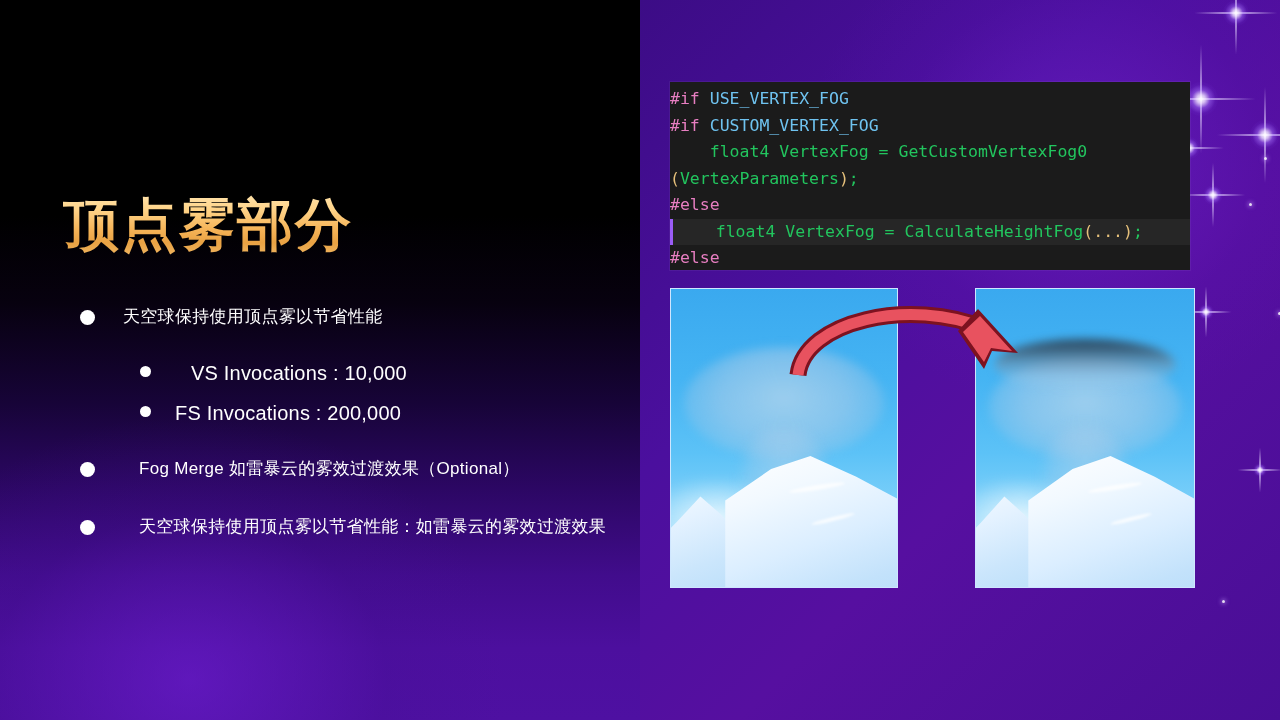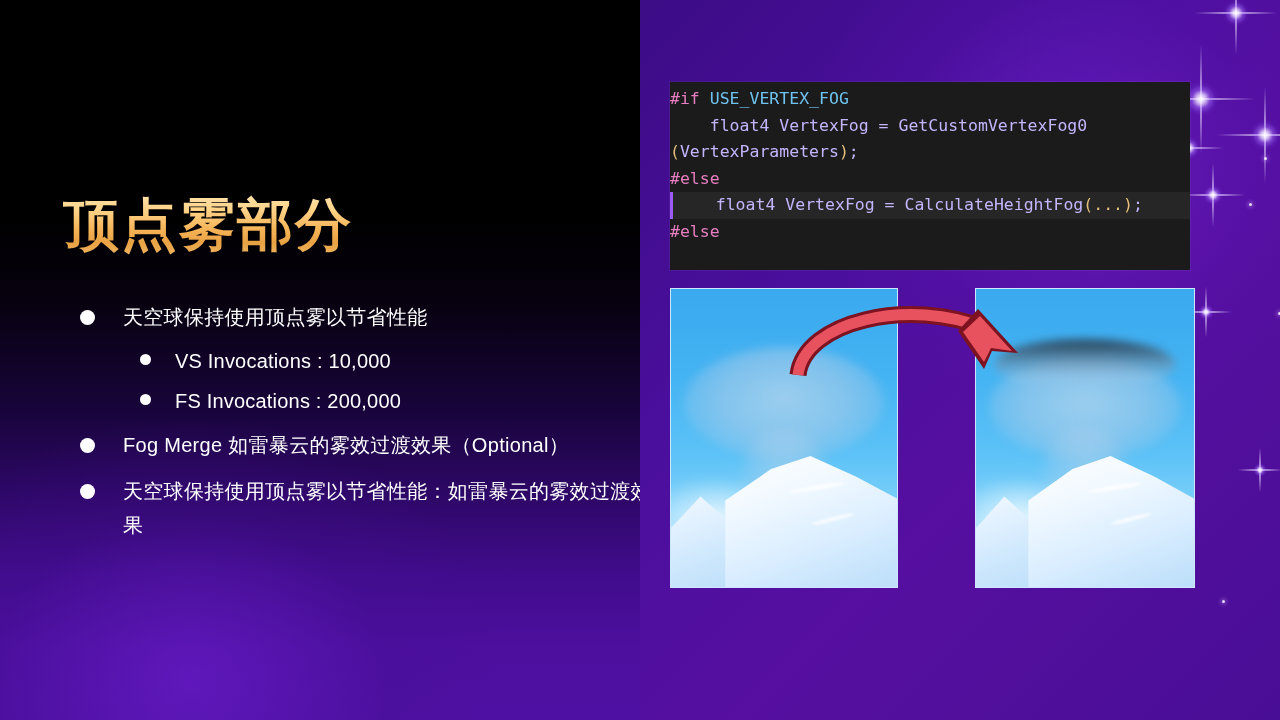--- a/index.html
+++ b/index.html
@@ -69,32 +69,32 @@
   .bullet-l2 { margin-bottom: 10px; padding-left: 60px; }
   .dot {
     flex: 0 0 auto;
     border-radius: 50%;
     background: #ffffff;
   }
   .bullet-l1 .dot { width: 15px; height: 15px; margin-top: 10px; }
   .bullet-l2 .dot { width: 11px; height: 11px; margin-top: 8px; }
   .bullet-l1 .btext {
     margin-left: 28px;
-    font-size: 20px;
+    font-size: 17px;
     line-height: 34px;
     font-weight: 400;
     letter-spacing: 0.3px;
   }
   .bullet-l2 .btext {
     margin-left: 24px;
     font-size: 20px;
     line-height: 30px;
     letter-spacing: 0.2px;
   }
-  .bullet-gap-md { margin-top: 12px; }
+  .bullet-gap-md { margin-top: 24px; gap: 16px; }
 
   
   .right-panel {
     position: absolute;
     left: 640px; top: 0;
     width: 640px; height: 720px;
     background: linear-gradient(135deg, #3c0c86 0%, #4b0f9e 35%, #560fa0 60%, #490e96 100%);
     overflow: hidden;
   }
   .rp-glow {
@@ -165,21 +165,21 @@
     padding-left: 0;
     height: 26.5px;
   }
   .code-line.hl {
     background: #262626;
     border-left: 3px solid #9a5cf5;
     padding-left: 3px;
   }
   .tok-pre   { color: #e77ec1; }
   .tok-macro { color: #6fc3f0; }
-  .tok-plain { color: #c4b5fd; }
+  .tok-plain { color: #22c55e; }
   .tok-paren { color: #e5c07b; }
 
   
   .shot {
     position: absolute;
     overflow: hidden;
     border: 1px solid #cfe6ff;
     box-sizing: border-box;
     background: #3fb2f0;
   }
@@ -344,20 +344,21 @@
         </div>
         <div class="dotstar" style="left: 624px; top: 157px;"></div>
         <div class="dotstar" style="left: 609px; top: 203px;"></div>
         <div class="dotstar" style="left: 638px; top: 312px;"></div>
         <div class="dotstar" style="left: 582px; top: 600px;"></div>
       </div>
   </div>
 
   <div class="code-block" id="code-block">
       <div class="code-line"><span class="tok-pre">#if </span><span class="tok-macro">USE_VERTEX_FOG</span></div>
+      <div class="code-line"><span class="tok-pre">#if </span><span class="tok-macro">CUSTOM_VERTEX_FOG</span></div>
       <div class="code-line"><span class="tok-plain">    float4 VertexFog = GetCustomVertexFog0</span></div>
       <div class="code-line"><span class="tok-paren">(</span><span class="tok-plain">VertexParameters</span><span class="tok-paren">)</span><span class="tok-plain">;</span></div>
       <div class="code-line"><span class="tok-pre">#else</span></div>
       <div class="code-line hl"><span class="tok-plain">    float4 VertexFog = CalculateHeightFog</span><span class="tok-paren">(</span><span class="tok-paren">...</span><span class="tok-paren">)</span><span class="tok-plain">;</span></div>
       <div class="code-line"><span class="tok-pre">#else</span></div>
     </div>
 
   <div class="shot shot-left">
     <div class="sky"></div>
     <div class="cloud-flat" style="top:58px; width:200px; height:112px;"></div>

